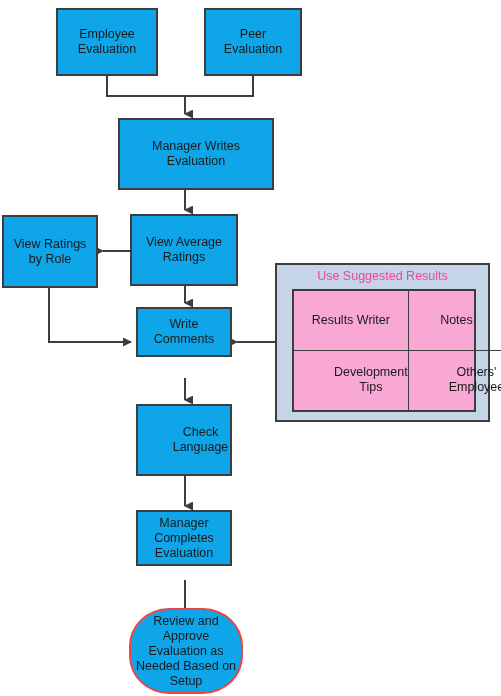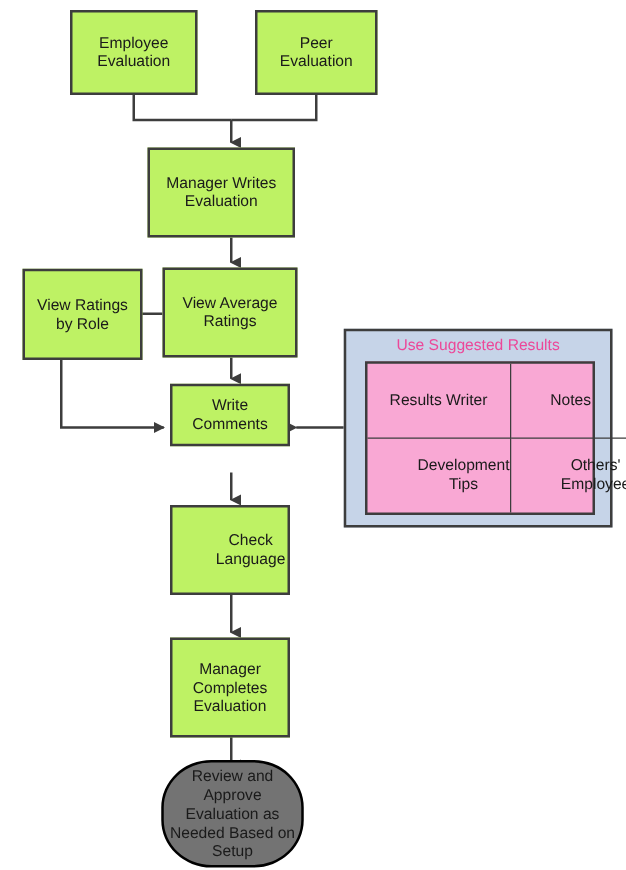--- a/index.html
+++ b/index.html
@@ -22,21 +22,21 @@
   }
   .svg-layer {
     position: absolute;
     left: 0; top: 0;
     width: 501px;
     height: 696px;
   }
   .node {
     position: absolute;
     box-sizing: border-box;
-    background: #bef264;
+    background: #0ea5e9;
     border: 2px solid #3d3d3d;
     display: flex;
     align-items: center;
     justify-content: center;
     text-align: center;
     color: #1a1a1a;
     font-size: 12.5px;
     line-height: 15px;
     font-family: "Liberation Sans", sans-serif;
     white-space: pre-line;
@@ -85,22 +85,22 @@
     color: #1a1a1a;
     white-space: pre-line;
     border-right: 1px solid #3d3d3d;
     border-bottom: 1px solid #3d3d3d;
   }
   .matrix-cell.col-last { border-right: none; }
   .matrix-cell.row-last { border-bottom: none; margin-left: 40px; }
   .terminator {
     position: absolute;
     box-sizing: border-box;
-    background: #737373;
-    border: 2px solid #000000;
+    background: #0ea5e9;
+    border: 2px solid #ef4444;
     border-radius: 40px / 38px;
     display: flex;
     align-items: center;
     justify-content: center;
     text-align: center;
     font-size: 12.5px;
     line-height: 15px;
     color: #1a1a1a;
     white-space: pre-line;
     z-index: 3;
@@ -153,46 +153,46 @@
   <div class="node" style="left:56px; top:8px; width:102px; height:68px;">
     <span class="node-label">Employee
 Evaluation</span>
   </div>
 
   <div class="node" style="left:204px; top:8px; width:98px; height:68px;">
     <span class="node-label">Peer
 Evaluation</span>
   </div>
 
-  <div class="node" style="left:118px; top:118px; width:118px; height:72px;justify-content:center;">
+  <div class="node" style="left:118px; top:118px; width:156px; height:72px;justify-content:center;">
     <span class="node-label">Manager Writes
 Evaluation</span>
   </div>
 
   <div class="node" style="left:130px; top:214px; width:108px; height:72px;">
     <span class="node-label">View Average
 Ratings</span>
   </div>
 
-  <div class="node" style="left:2px; top:215px; width:96px; height:73px;margin-left:16px;">
+  <div class="node" style="left:2px; top:215px; width:96px; height:73px;">
     <span class="node-label">View Ratings
 by Role</span>
   </div>
 
   <div class="node" style="left:136px; top:307px; width:96px; height:50px;">
     <span class="node-label">Write
 Comments</span>
   </div>
 
   <div class="node" style="left:136px; top:404px; width:96px; height:72px;padding-left:33px;">
     <span class="node-label">Check
 Language</span>
   </div>
 
-  <div class="node" style="left:136px; top:510px; width:96px; height:80px;">
+  <div class="node" style="left:136px; top:510px; width:96px; height:56px;">
     <span class="node-label">Manager
 Completes
 Evaluation</span>
   </div>
 
   <div class="terminator" style="left:129px; top:608px; width:114px; height:86px;">
     <span class="node-label">Review and
 Approve
 Evaluation as
 Needed Based on

